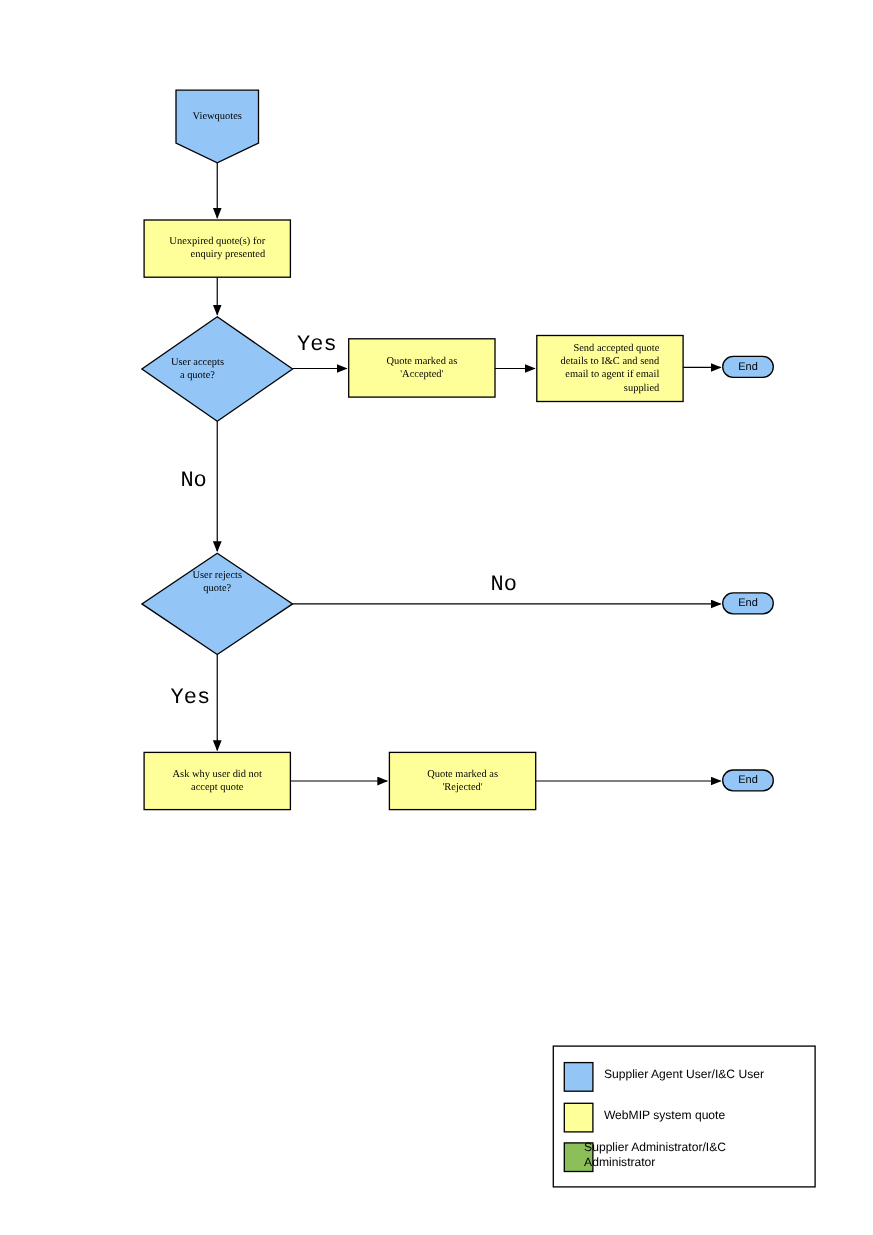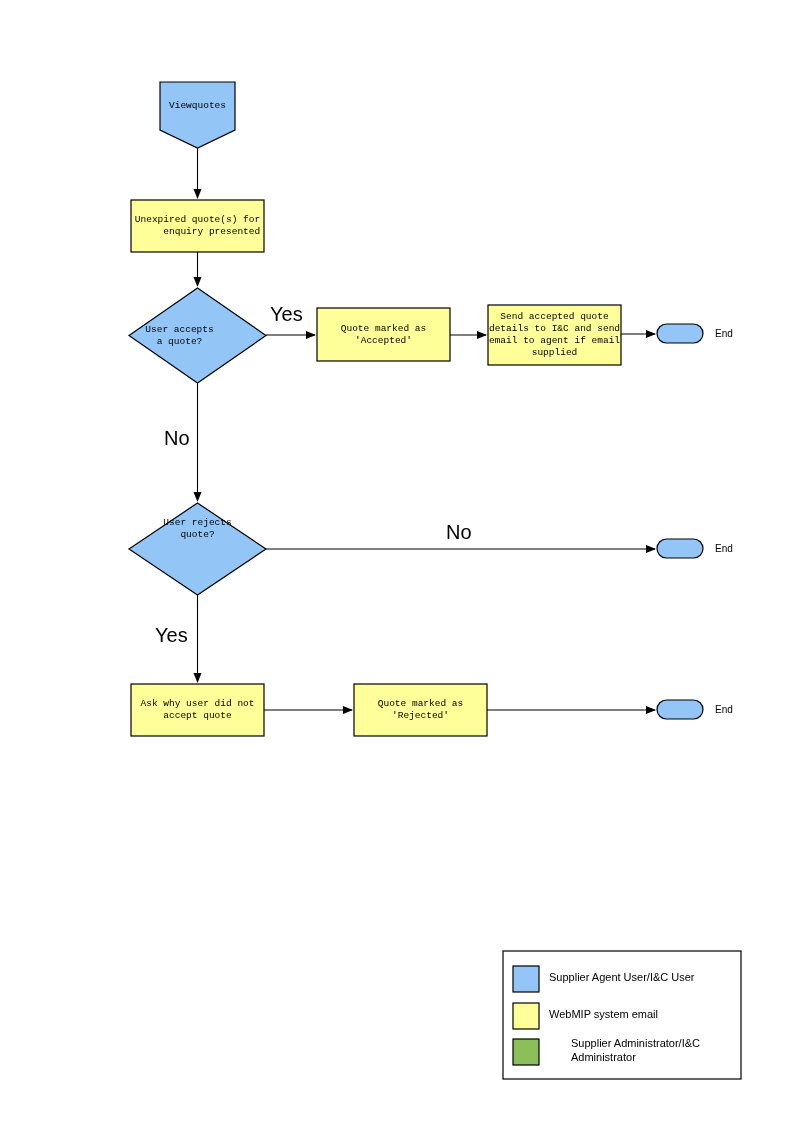--- a/index.html
+++ b/index.html
@@ -17,46 +17,45 @@
   #canvas {
     position: absolute;
     left: 0; top: 0;
     width: 794px;
     height: 1123px;
   }
   .node-label {
     position: absolute;
     text-align: center;
     color: #000000;
-    font-family: Liberation Mono, monospace;
+    font-family: Liberation Serif, serif;
     font-size: 9.5px;
     line-height: 12px;
     pointer-events: none;
     white-space: pre-line;
     display: flex;
     align-items: center;
     justify-content: center;
   }
   .edge-label {
     position: absolute;
     color: #000000;
-    font-family: Liberation Sans, sans-serif;
+    font-family: Liberation Mono, monospace;
     font-size: 20px;
     line-height: 22px;
   }
   .end-label {
     position: absolute;
     text-align: center;
     color: #000000;
     font-size: 10px;
     line-height: 12px;
     display: flex;
     align-items: center;
     justify-content: center;
-    padding-left: 44px;
   }
   .legend-label {
     position: absolute;
     color: #000000;
     font-family: "Liberation Sans", sans-serif;
     font-size: 11px;
     line-height: 13.5px;
     white-space: pre-line;
   }
 </style>
@@ -115,21 +114,21 @@
 
 <div class="node-label" style="left:131px; top:200px; width:133px; height:52px;text-align:right;">Unexpired quote(s) for
 enquiry presented</div>
 
 <div class="node-label" style="left:111px; top:288px; width:137px; height:95px;">User accepts
 a quote?</div>
 
 <div class="node-label" style="left:317px; top:308px; width:133px; height:53px;">Quote  marked as
 'Accepted'</div>
 
-<div class="node-label" style="left:488px; top:305px; width:133px; height:60px;">Send accepted quote
+<div class="node-label" style="left:488px; top:305px; width:133px; height:60px;text-align:right;">Send accepted quote
 details to I&amp;C and send
 email to agent if email
 supplied</div>
 
 <div class="end-label" style="left:657px; top:324px; width:46px; height:19px;">End</div>
 
 <div class="node-label" style="left:129px; top:483px; width:137px; height:92px;">User rejects
 quote?</div>
 
 <div class="end-label" style="left:657px; top:539px; width:46px; height:19px;">End</div>
@@ -141,15 +140,15 @@
 'Rejected'</div>
 
 <div class="end-label" style="left:657px; top:700px; width:46px; height:19px;">End</div>
 
 <div class="edge-label" style="left:270px; top:303px;">Yes</div>
 <div class="edge-label" style="left:164px; top:427px;">No</div>
 <div class="edge-label" style="left:446px; top:521px;">No</div>
 <div class="edge-label" style="left:155px; top:624px;">Yes</div>
 
 <div class="legend-label" style="left:549px; top:971px; width:186px;">Supplier Agent User/I&amp;C User</div>
-<div class="legend-label" style="left:549px; top:1008px; width:186px;">WebMIP system email</div>
-<div class="legend-label" style="left:571px; top:1037px; width:186px;">Supplier Administrator/I&amp;C
+<div class="legend-label" style="left:549px; top:1008px; width:186px;">WebMIP system quote</div>
+<div class="legend-label" style="left:531px; top:1037px; width:186px;">Supplier Administrator/I&amp;C
 Administrator</div>
 
 </body></html>

